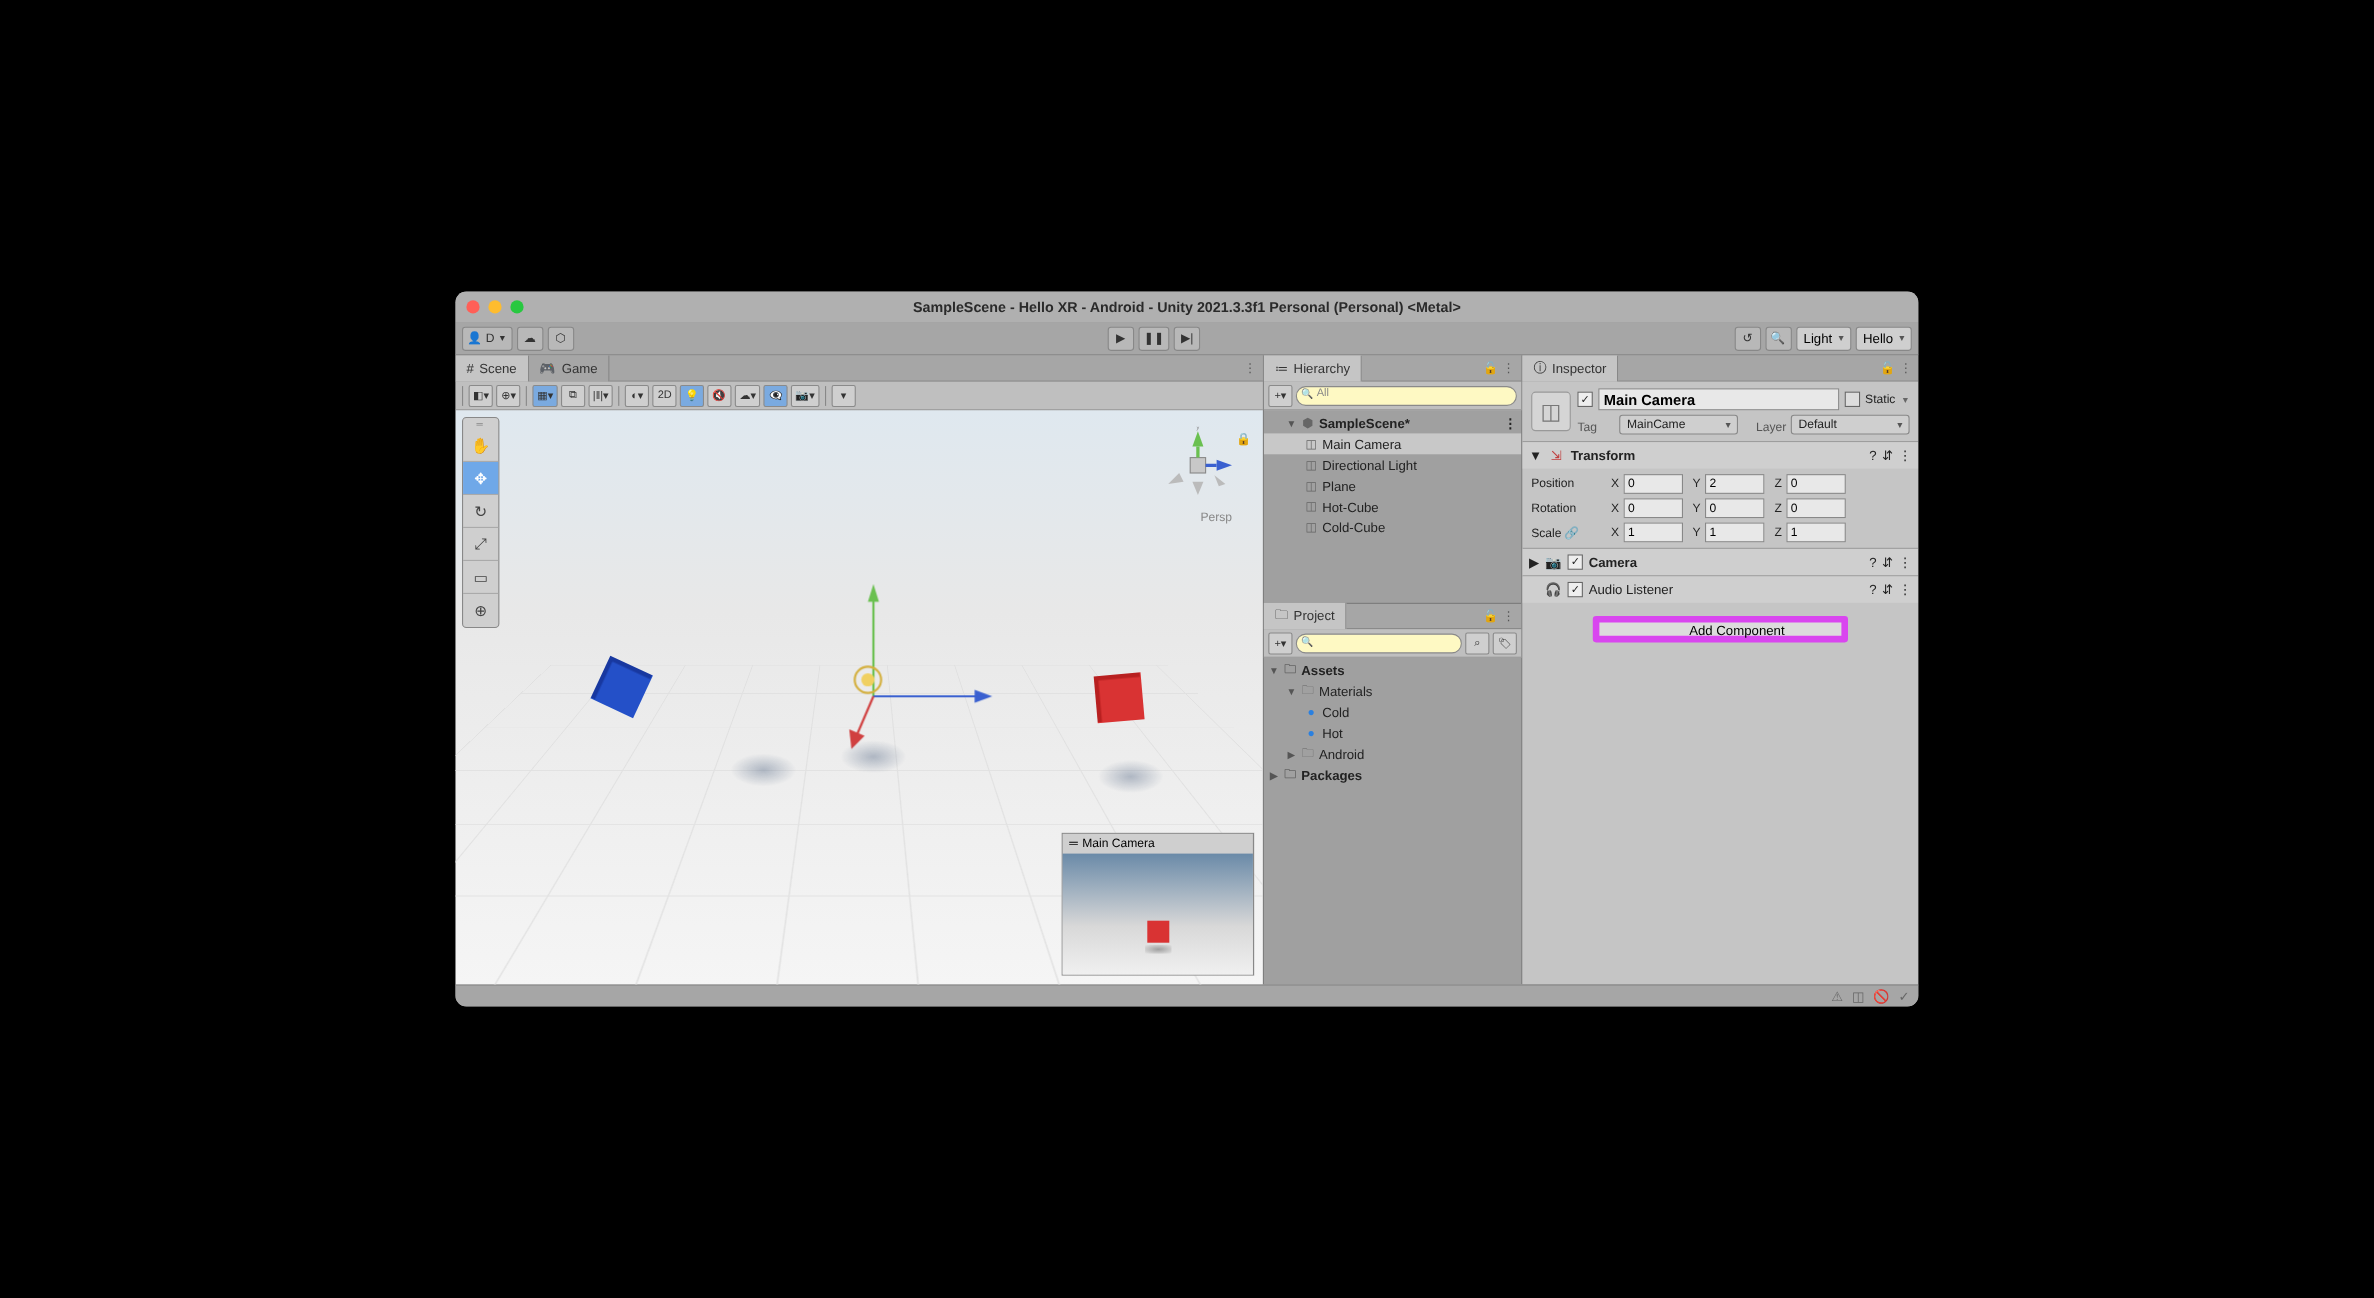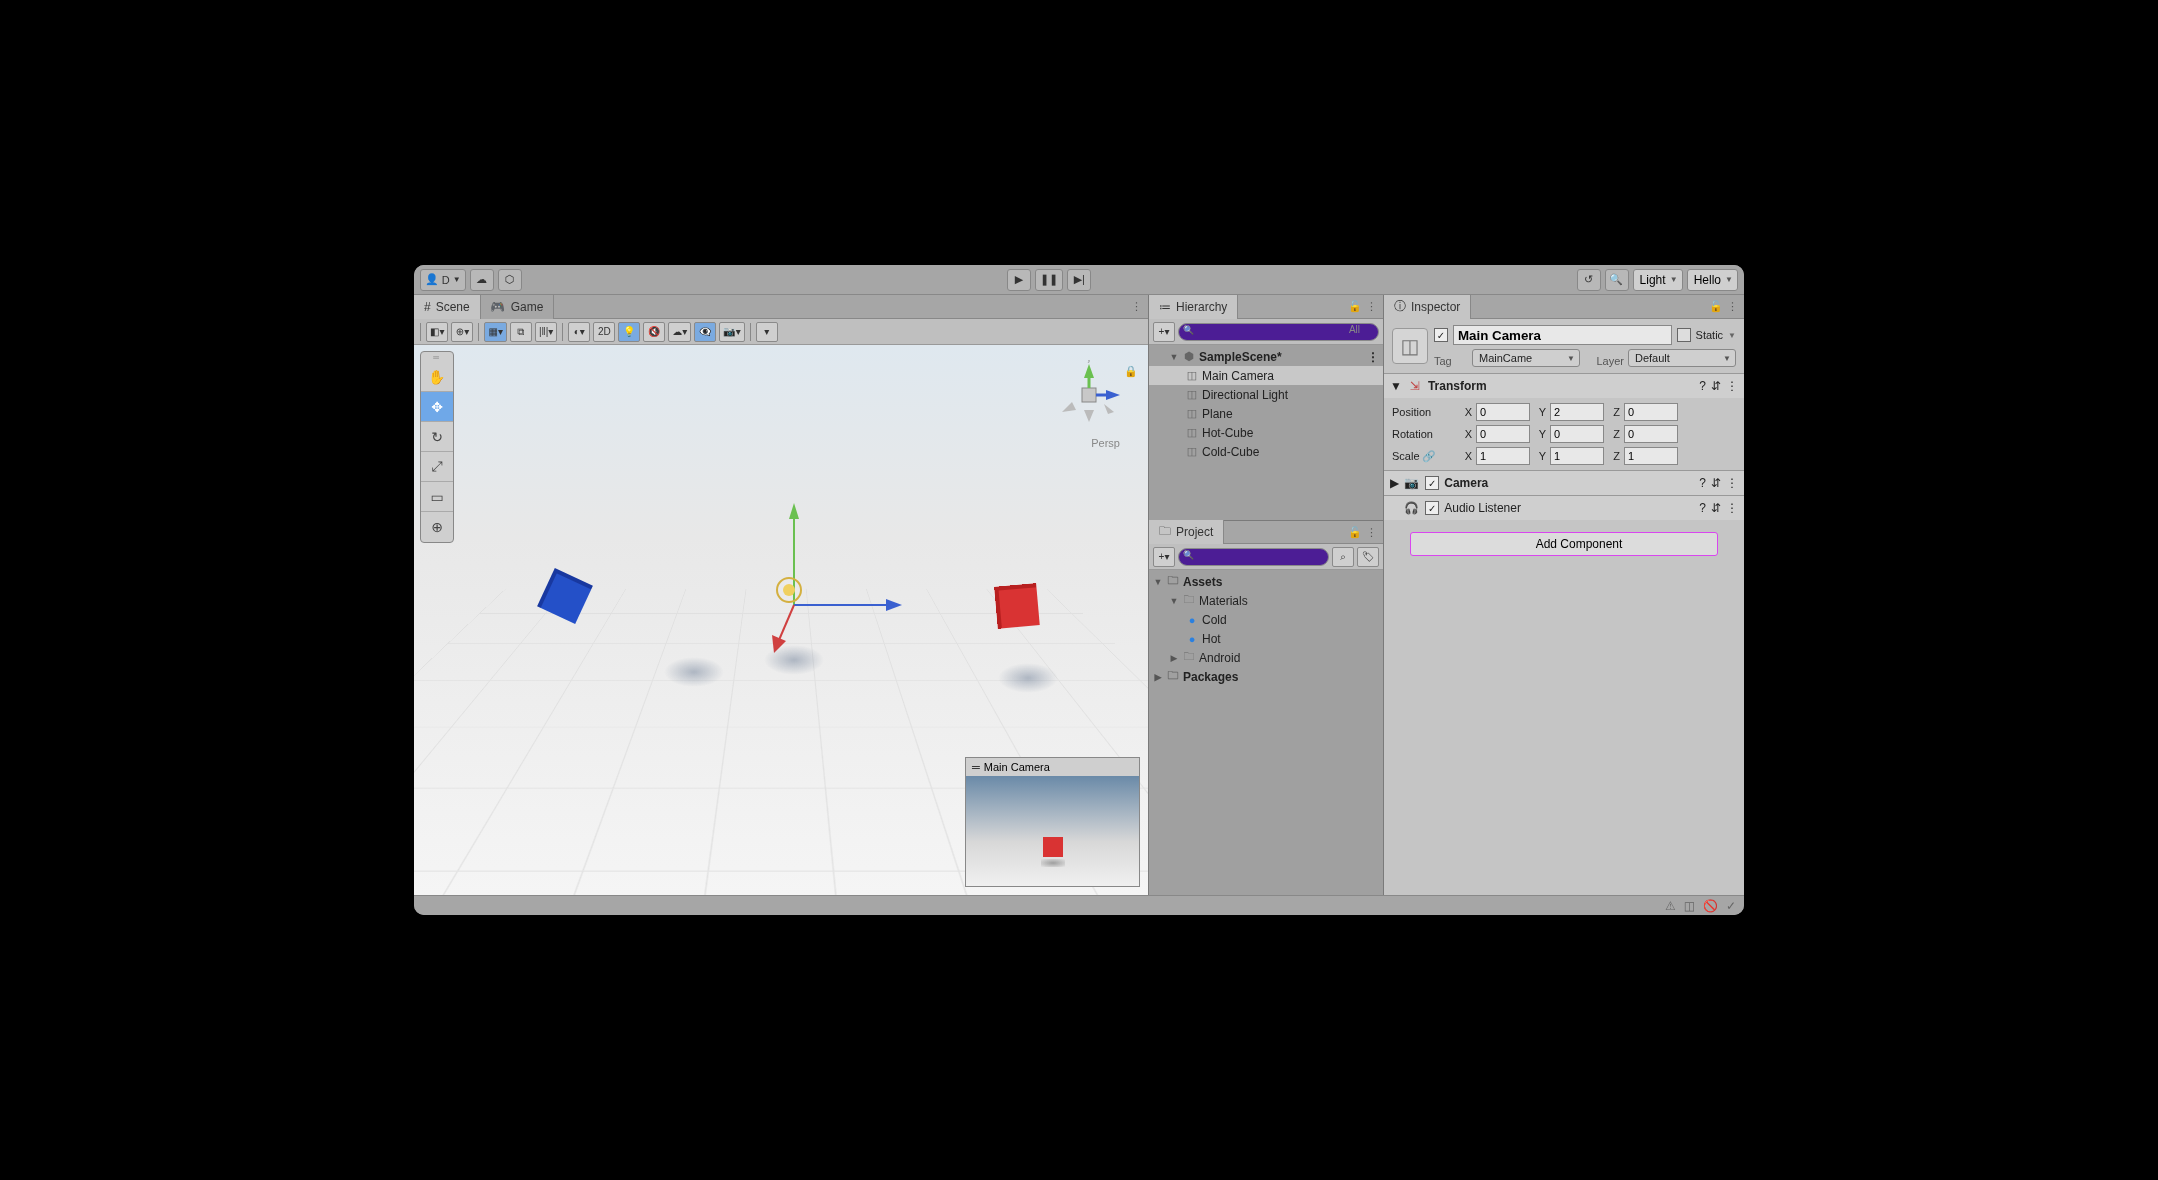--- a/index.html
+++ b/index.html
@@ -51,47 +51,55 @@
 .preview-body .pcube { position: absolute; left: 50%; top: 55%; width: 20px; height: 20px; background: #d93333; transform: translateX(-50%); }
 
 .tree { flex: 1; overflow: auto; font-size: 12px; color: #222; padding: 2px 0; }
 .row { display: flex; align-items: center; height: 19px; padding: 0 4px; gap: 3px; }
 .row.sel { background: #c8c8c8; }
 .row .arrow { width: 10px; text-align: center; color: #555; font-size: 9px; }
 .row .ico { width: 14px; text-align: center; color: #666; font-size: 11px; }
 .row.bold { font-weight: 600; }
 .indent1 { padding-left: 20px; }
 .indent2 { padding-left: 36px; }
-.search { flex:1; height: 18px; border: 1px solid #8a8a8a; border-radius: 10px; background: #4c1d95; font-size: 10px; padding: 0 18px; position: relative; color:#888;text-align:right; }
+.search { flex:1; height: 18px; border: 1px solid #8a8a8a; border-radius: 10px; background: #fef9c3; font-size: 10px; padding: 0 18px; position: relative; color:#888; }
 .search::before { content:"🔍"; position:absolute; left:4px; top:1px; font-size:9px; }
 
 .insp { flex: 1; overflow: auto; font-size: 12px; color: #222; background: #c5c5c5; }
 .insp-hdr { display: flex; align-items: center; padding: 6px 8px; gap: 6px; background: #c5c5c5; }
 .objicon { width: 36px; height: 36px; border: 1px solid #999; background: #d5d5d5; display:flex;align-items:center;justify-content:center;font-size:20px;color:#777;border-radius:4px; }
 .chk { width: 14px; height: 14px; border: 1px solid #666; background: #eee; display:flex;align-items:center;justify-content:center;font-size:10px; }
 .objname { flex: 1; height: 20px; border: 1px solid #888; background: #e8e8e8; padding: 0 4px; font-weight: 600; }
 .fldrow { display: flex; align-items: flex-end; padding: 2px 8px; gap: 4px; }
 .fldrow .lbl { width: 34px; font-size: 11px; color: #555; }
 .comp { border-top: 1px solid #999; }
 .comp-hdr { display: flex; align-items: center; height: 24px; padding: 0 6px; gap: 5px; background: #cfcfcf; }
 .comp-hdr .ci { width: 16px; text-align: center; }
 .comp-body { padding: 3px 8px; }
 .xyz { display: flex; align-items: center; height: 22px; gap: 4px; }
 .xyz .plbl { width: 64px; font-size: 11px; }
 .xyz .ax { width: 12px; font-size: 11px; text-align:right; }
 .xyz input { width: 54px; height: 18px; border: 1px solid #888; background: #e8e8e8; font-size: 11px; padding: 0 3px; }
-.addcomp { margin: 12px auto; display: block; width: 308px; height: 24px; background: #dcdcdc; border: 1px solid #d946ef; border-radius: 3px; font-size: 12px; cursor:pointer;padding-left:30px; }
+.addcomp { margin: 12px auto; display: block; width: 232px; height: 24px; background: #dcdcdc; border: 6px solid #d946ef; border-radius: 3px; font-size: 12px; cursor:pointer;padding-left:30px; }
 .footer { height: 20px; background: #a6a6a6; border-top: 1px solid #888; display:flex; justify-content:flex-end; align-items:center; padding:0 8px; gap:8px; color:#666; font-size:12px; }
 svg { display:block; }
 </style>
 </head>
 <body>
 
 <div class="window">
 
+  <div class="titlebar">
+    <div class="traffic">
+      <div class="dot red"></div>
+      <div class="dot yellow"></div>
+      <div class="dot green"></div>
+    </div>
+    <div class="title">SampleScene - Hello XR - Android - Unity 2021.3.3f1 Personal (Personal) &lt;Metal&gt;</div>
+  </div>
 
   <div class="toolbar">
     <div class="tbtn">
       <span>👤</span>
       <span>D</span>
       <span style="font-size:8px">▼</span>
     </div>
     <div class="tbtn">
         <span>☁</span>
       </div>

